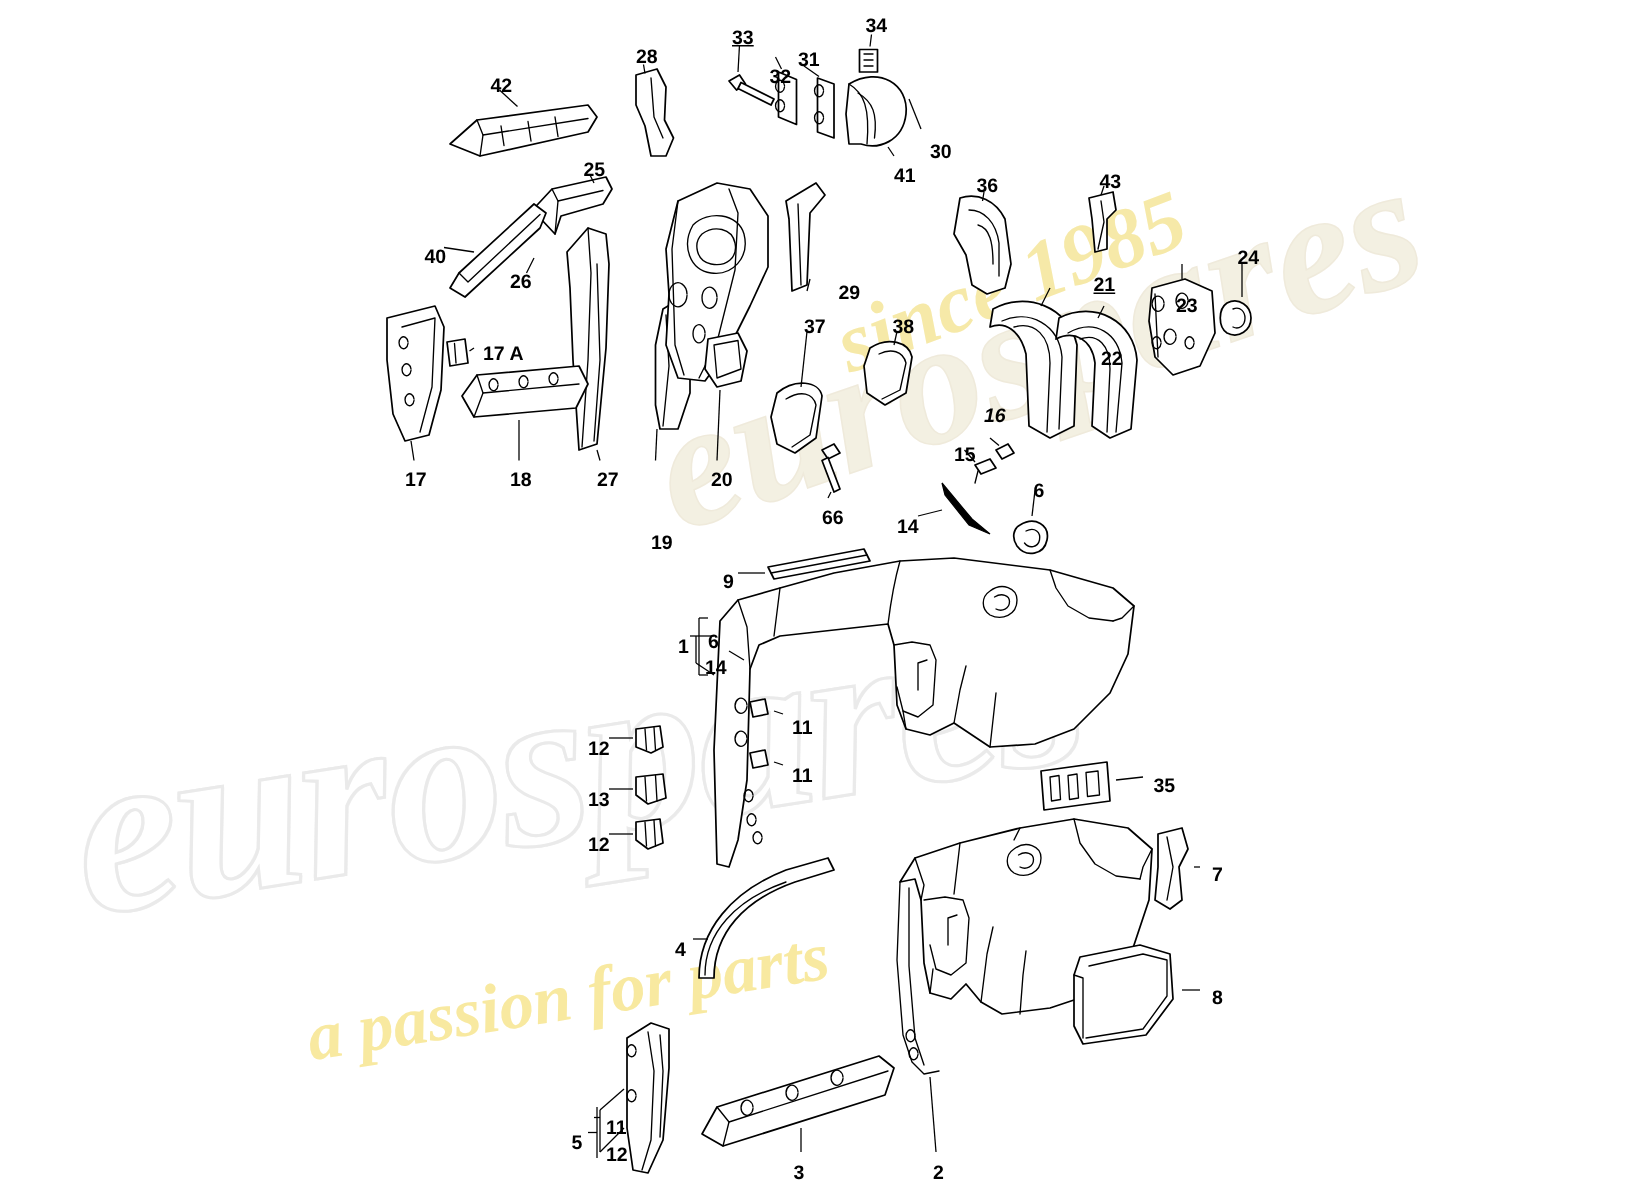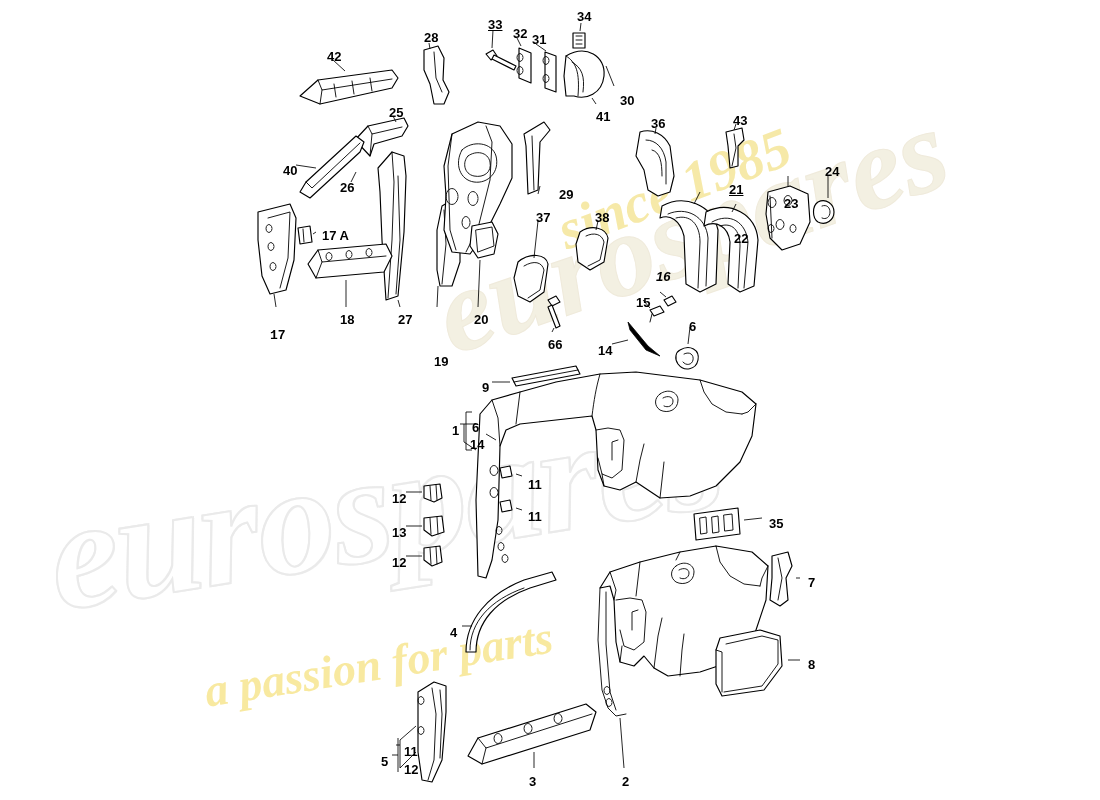--- a/index.html
+++ b/index.html
@@ -471,39 +471,39 @@
     <g>
       <path class="lead" d="M398 738 L398 772"></path>
       <path class="lead" d="M392 755 L398 755"></path>
     </g>
   </svg>
 
   <div class="label-layer">
     <span class="lbl" style="left:327px; top:50px;">42</span>
     <span class="lbl" style="left:424px; top:31px;">28</span>
     <span class="lbl" style="left:488px; top:18px;text-decoration:underline;">33</span>
-    <span class="lbl" style="left:513px; top:27px;">32</span>
+    <span class="lbl" style="left:513px; top:44px;">32</span>
     <span class="lbl" style="left:532px; top:33px;">31</span>
     <span class="lbl" style="left:577px; top:10px;">34</span>
     <span class="lbl" style="left:620px; top:94px;">30</span>
     <span class="lbl" style="left:596px; top:110px;">41</span>
     <span class="lbl" style="left:651px; top:117px;">36</span>
     <span class="lbl" style="left:733px; top:114px;">43</span>
     <span class="lbl" style="left:389px; top:106px;">25</span>
     <span class="lbl" style="left:283px; top:164px;">40</span>
     <span class="lbl" style="left:340px; top:181px;">26</span>
     <span class="lbl" style="left:535px; top:188px;margin-left:24px;">29</span>
     <span class="lbl" style="left:729px; top:183px;text-decoration:underline;">21</span>
     <span class="lbl" style="left:734px; top:196px;margin-top:36px;">22</span>
     <span class="lbl" style="left:784px; top:165px;margin-top:32px;">23</span>
     <span class="lbl" style="left:825px; top:165px;">24</span>
     <span class="lbl" style="left:322px; top:229px;text-align:center;">17 A</span>
     <span class="lbl" style="left:536px; top:211px;">37</span>
     <span class="lbl" style="left:595px; top:211px;">38</span>
-    <span class="lbl" style="left:270px; top:329px;font-family:Liberation Mono, monospace;">17</span>
+    <span class="lbl" style="left:270px; top:313px;">17</span>
     <span class="lbl" style="left:340px; top:313px;">18</span>
     <span class="lbl" style="left:398px; top:313px;">27</span>
     <span class="lbl" style="left:434px; top:313px;margin-top:42px;">19</span>
     <span class="lbl" style="left:474px; top:313px;">20</span>
     <span class="lbl" style="left:548px; top:338px;">66</span>
     <span class="lbl" style="left:636px; top:296px;text-align:right;">15</span>
     <span class="lbl" style="left:656px; top:270px;font-style:italic;">16</span>
     <span class="lbl" style="left:689px; top:320px;">6</span>
     <span class="lbl" style="left:598px; top:344px;">14</span>
     <span class="lbl" style="left:482px; top:381px;">9</span>

